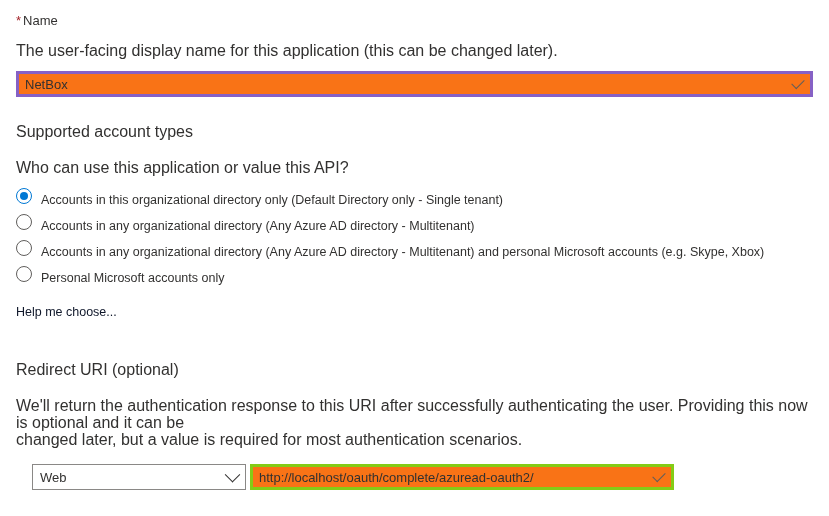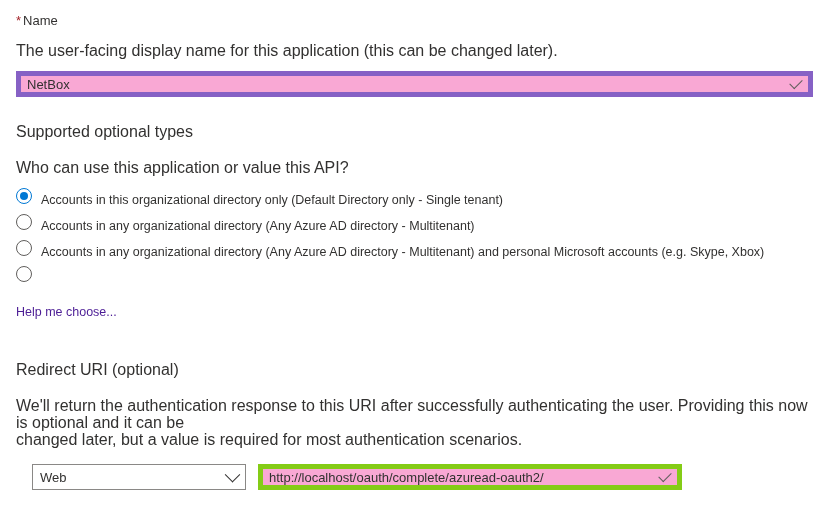--- a/index.html
+++ b/index.html
@@ -46,22 +46,22 @@
   .help-text {
     font-size: 16px;
     color: #323130;
     line-height: 17px;
     margin: 0;
   }
   .textbox {
     position: relative;
     height: 26px;
     box-sizing: border-box;
-    border: 5px solid #84cc16;
-    background: #f9a8d4;
+    border: 3px solid #84cc16;
+    background: #f97316;
     display: flex;
     align-items: center;
   }
   .textbox.focused {
     border-color: #8661c5;
   }
   .textbox input {
     border: 0;
     outline: none;
     flex: 1 1 auto;
@@ -113,30 +113,30 @@
     border-radius: 50%;
     background: #0078d4;
   }
   .radio-label {
     font-size: 12.5px;
     color: #323130;
     line-height: 16px;
     margin-top: 8px;
   }
   .link {
-    color: #4c1d95;
+    color: #0f172a;
     font-size: 12.5px;
     text-decoration: none;
     cursor: pointer;
     margin-top: 12px;
   }
   .redirect-row {
     display: flex;
     align-items: flex-start;
-    gap: 12px;
+    gap: 4px;
     padding-left: 16px;
   }
   .dropdown {
     width: 214px;
     height: 26px;
     box-sizing: border-box;
     border: 1px solid #8a8886;
     background: #ffffff;
     display: flex;
     align-items: center;
@@ -197,21 +197,21 @@
       <input type="text" value="NetBox" style="">
       <span class="affix">
           <span class="check"></span>
         </span>
     </div>
   </div>
 
   <div class="gap-24"></div>
 
   <div class="section">
-    <h2 class="section-heading">Supported optional types</h2>
+    <h2 class="section-heading">Supported account types</h2>
     <div class="gap-16"></div>
     <p class="help-text">Who can use this application or value this API?</p>
     <div class="gap-8"></div>
 
     <div class="radio-row">
       <span class="radio checked"></span>
       <span class="radio-label">Accounts in this organizational directory only (Default Directory only - Single tenant)</span>
     </div>
 
     <div class="radio-row">
@@ -219,20 +219,21 @@
       <span class="radio-label">Accounts in any organizational directory (Any Azure AD directory - Multitenant)</span>
     </div>
 
     <div class="radio-row">
       <span class="radio"></span>
       <span class="radio-label">Accounts in any organizational directory (Any Azure AD directory - Multitenant) and personal Microsoft accounts (e.g. Skype, Xbox)</span>
     </div>
 
     <div class="radio-row">
       <span class="radio"></span>
+      <span class="radio-label">Personal Microsoft accounts only</span>
     </div>
 
     <div class="gap-16"></div>
     <a class="link">Help me choose...</a>
   </div>
 
   <div class="gap-24"></div>
   <div class="gap-16"></div>
 
   <div class="section">

